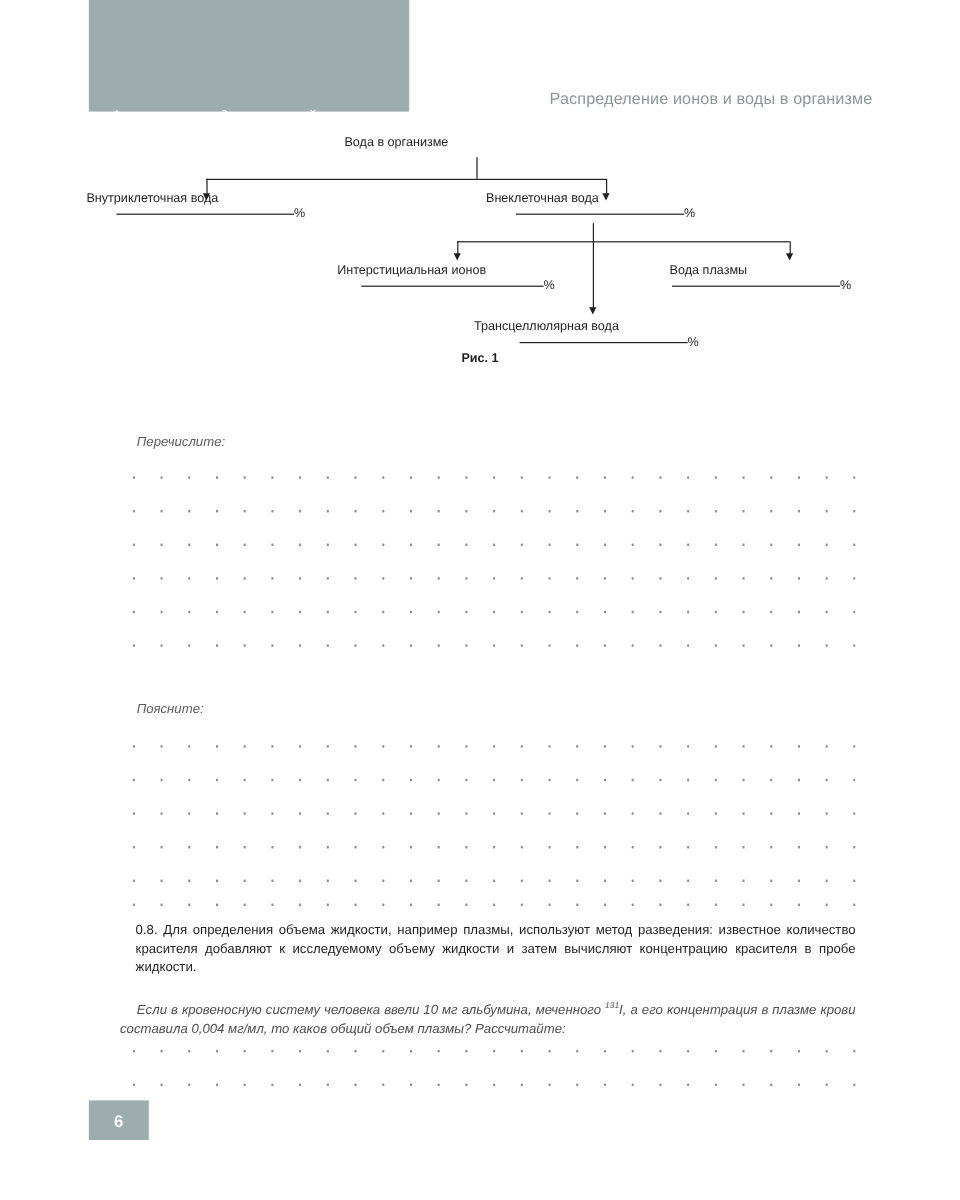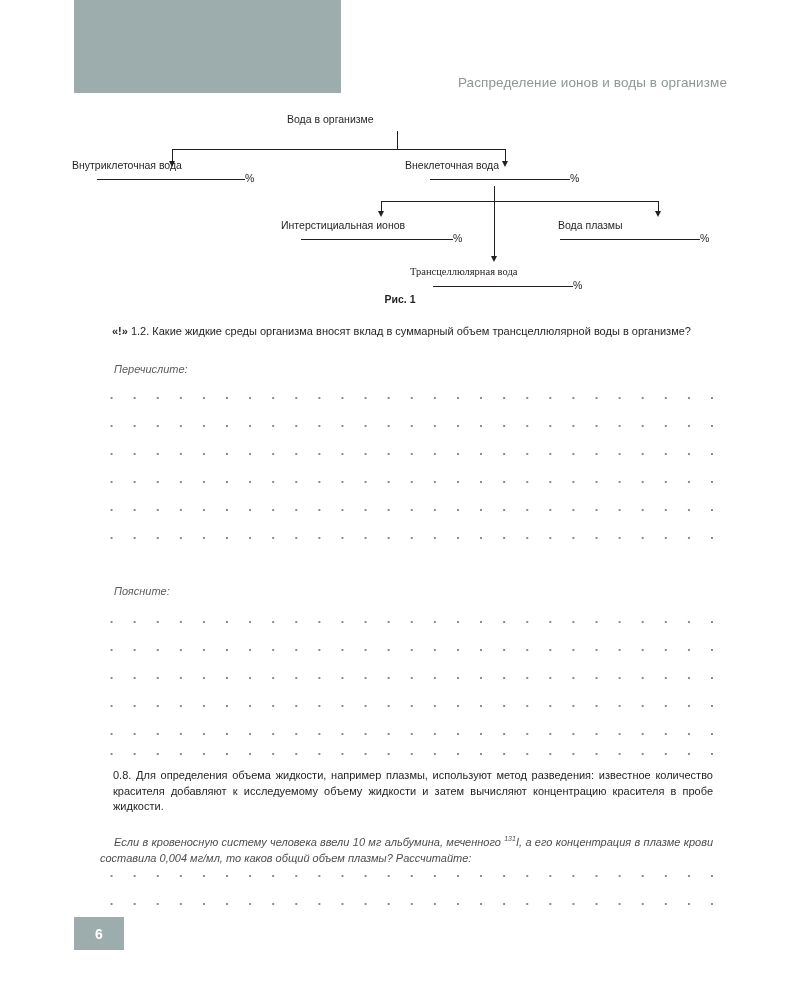--- a/index.html
+++ b/index.html
@@ -145,34 +145,28 @@
     <div class="dg-label" style="left:281px;top:219px;width:200px;">Интерстициальная ионов</div>
     <div class="dg-blank" style="left:301px;top:232px;">
       <span class="rule" style="width:152px;"></span><span>%</span>
     </div>
 
     <div class="dg-label" style="left:558px;top:219px;width:200px;">Вода плазмы</div>
     <div class="dg-blank" style="left:560px;top:232px;">
       <span class="rule" style="width:140px;"></span><span>%</span>
     </div>
 
-    <div class="dg-label" style="left:410px;top:266px;width:200px;font-family:Liberation Serif, serif;">Трансцеллюлярная вода</div>
+    <div class="dg-label" style="left:395px;top:266px;width:200px;">Трансцеллюлярная вода</div>
     <div class="dg-blank" style="left:433px;top:279px;">
       <span class="rule" style="width:140px;"></span><span>%</span>
     </div>
 
     <div class="fig-caption" style="top:293px;">Рис. 1</div>
   </div>
 
-  <div class="q-block" style="left:112px;top:324px;width:598px;">
-    <div class="q-text">
-      <span class="q-marker">«!»</span><span>1.2.</span>
-      <span>Какие жидкие среды организма вносят вклад в суммарный объем трансцеллюлярной воды в организме?</span>
-    </div>
-  </div>
   <div class="instr" style="left:114px;top:363px;">Перечислите:</div>
 
   <div class="dots" style="left:100px;top:397px;width:613px;"></div>
   <div class="dots" style="left:100px;top:425px;width:613px;"></div>
   <div class="dots" style="left:100px;top:453px;width:613px;"></div>
   <div class="dots" style="left:100px;top:481px;width:613px;"></div>
   <div class="dots" style="left:100px;top:509px;width:613px;"></div>
   <div class="dots" style="left:100px;top:537px;width:613px;"></div>
 
   <div class="instr" style="left:114px;top:585px;">Поясните:</div>

